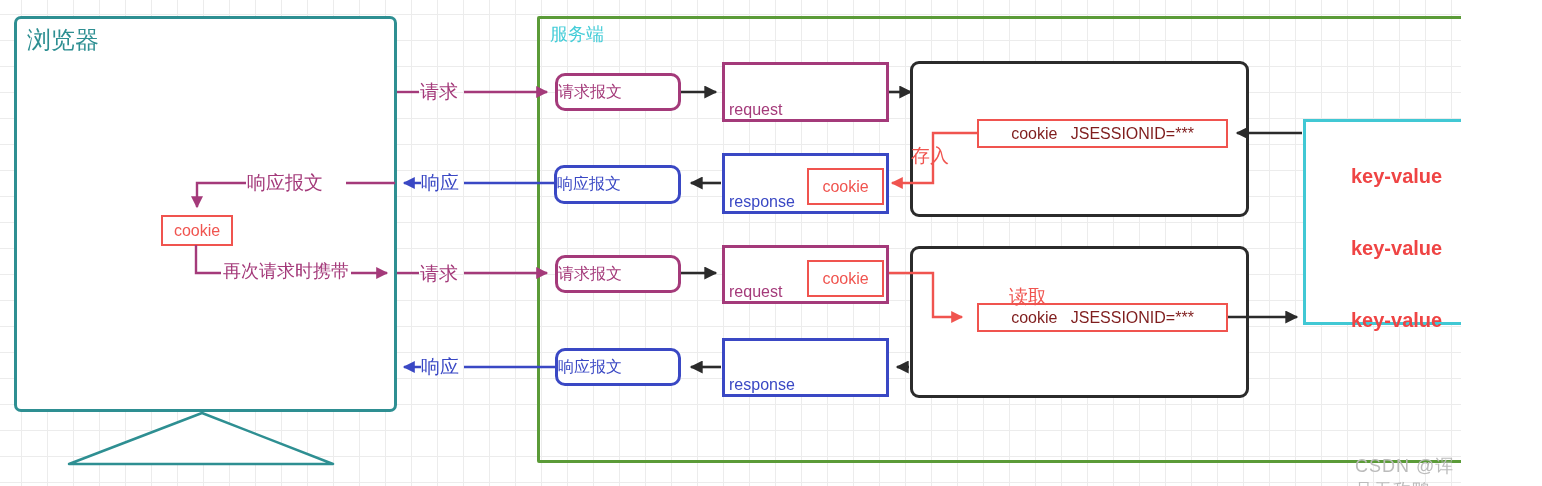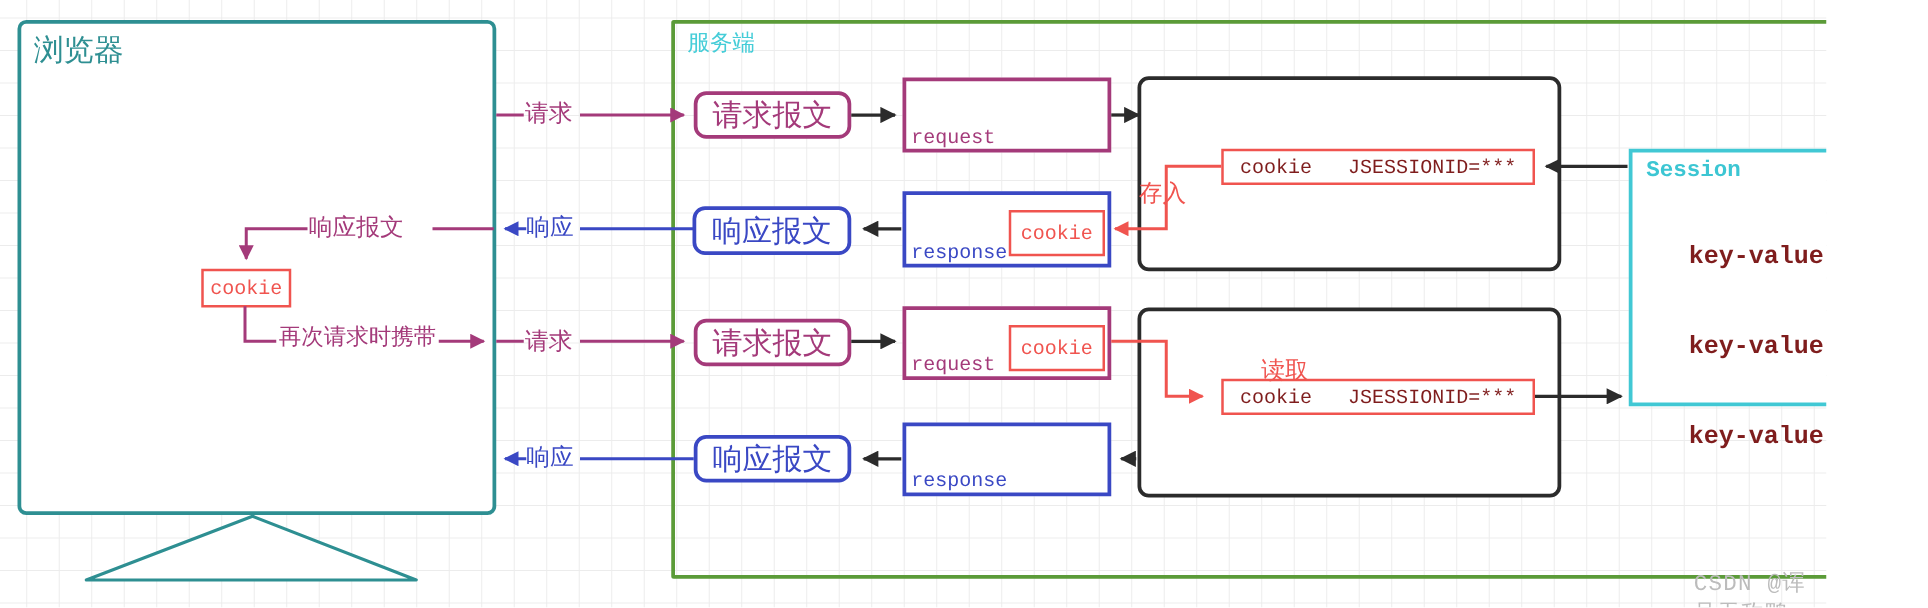--- a/index.html
+++ b/index.html
@@ -4,48 +4,48 @@
 <style>
   html,body{margin:0;padding:0;background:#fff;}
   .stage{
     position:relative;width:1461px;height:486px;overflow:hidden;
     background:#fff;
     background-image:
       linear-gradient(to right,#ececec 1px,transparent 1px),
       linear-gradient(to bottom,#ececec 1px,transparent 1px);
     background-size:26px 26px;
     background-position:-5px -12px;
-    font-family:Liberation Mono, monospace;
+    font-family:Liberation Sans, sans-serif;
   }
   .abs{position:absolute;box-sizing:border-box;}
   .wires{position:absolute;left:0;top:0;width:1542px;height:486px;pointer-events:none;}
 
   
   .browser-box{left:14px;top:16px;width:383px;height:396px;border:3px solid #2e8f92;border-radius:7px;background:#fff;}
   .browser-title{padding:5px 10px;color:#2e8f92;font-size:24px;}
   .server-box{left:537px;top:16px;width:982px;height:447px;border:3px solid #5b9b38;border-radius:2px;background:transparent;}
   .server-title{padding:3px 10px;color:#45cdd8;font-size:18px;}
 
   
-  .pill{border-radius:10px;border:3px solid;background:#fff;display:flex;align-items:center;justify-content:center;font-size:24px;}
+  .pill{border-radius:10px;border:3px solid;background:#fff;display:flex;align-items:center;font-size:16px;}
   .magenta{color:#a43a7a;border-color:#a43a7a;}
   .blue{color:#3a48c4;border-color:#3a48c4;}
 
   
   .rect{border:3px solid;background:#fff;display:flex;align-items:flex-end;padding-left:4px;font-size:16px;}
 
   .chip{position:absolute;border:2.5px solid #f0544f;color:#f0544f;background:#fff;display:flex;align-items:center;justify-content:center;font-size:16px;}
 
   .black-box{border:3px solid #2b2b2b;border-radius:9px;background:#fff;}
   .jsession{border:2.5px solid #f0544f;color:#7f1d1d;background:#fff;display:flex;align-items:center;justify-content:center;font-size:16px;white-space:pre;}
 
   .session-box{left:1303px;top:119px;width:205px;height:206px;border:3px solid #41c8d4;background:#fff;}
   .session-title{padding:5px 11px;color:#3cc6d3;font-weight:bold;font-size:18px;}
   .session-entries{margin-top:10px;padding-left:45px;}
-  .session-entry{color:#7f1d1d;font-weight:bold;font-size:20px;line-height:36px;margin-top:36px;}
+  .session-entry{color:#ef4444;font-weight:bold;font-size:20px;line-height:36px;margin-top:36px;}
 
   .cookie-node{left:161px;top:215px;width:72px;height:31px;border:2.5px solid #f0544f;color:#f0544f;background:#fff;display:flex;align-items:center;justify-content:center;font-size:16px;}
 
   .flow-label{position:absolute;font-size:19px;line-height:22px;white-space:nowrap;}
   .lbl-magenta{color:#a43a7a;}
   .lbl-blue{color:#3a48c4;}
   .lbl-red{color:#f0544f;}
 
   .watermark{left:1355px;top:454px;color:#bcbcbc;font-size:18px;letter-spacing:1px;}
 </style>
@@ -101,21 +101,20 @@
   <div class="abs black-box" style="left:910px;top:246px;width:339px;height:152px;"></div>
 
   <div class="abs jsession" style="left:977px;top:119px;width:251px;height:29px;">
     <span style="white-space:pre;">cookie   JSESSIONID=***</span>
   </div>
   <div class="abs jsession" style="left:977px;top:303px;width:251px;height:29px;">
     <span style="white-space:pre;">cookie   JSESSIONID=***</span>
   </div>
 
   <div class="abs session-box">
-    <div class="session-title">Session</div>
     <div class="session-entries">
       <div class="session-entry">key-value</div>
       <div class="session-entry">key-value</div>
       <div class="session-entry">key-value</div>
     </div>
   </div>
 
   <div class="abs cookie-node">
     <span>cookie</span>
   </div>

